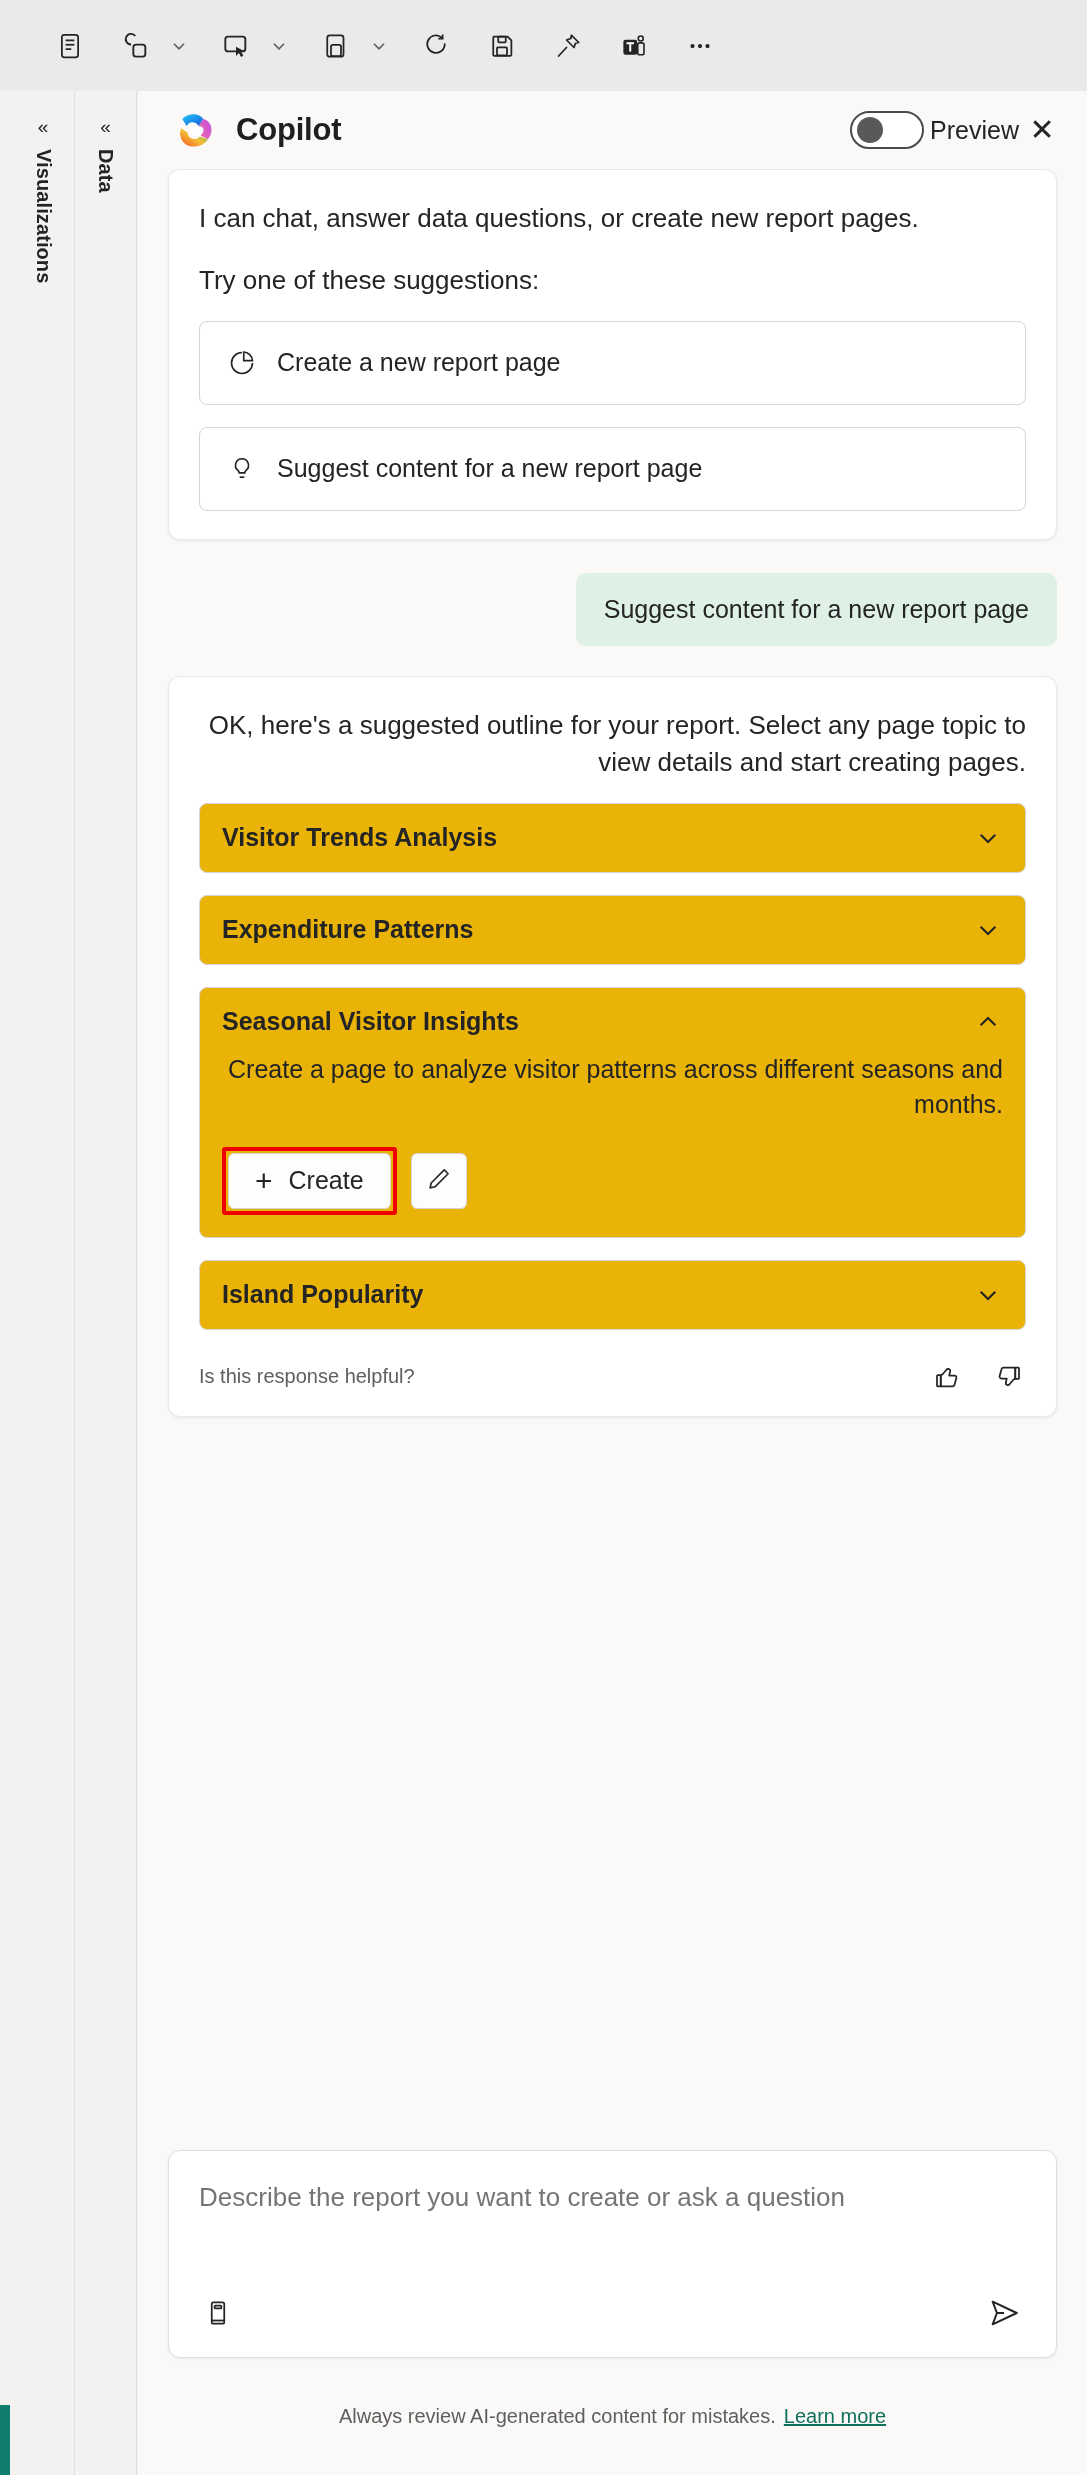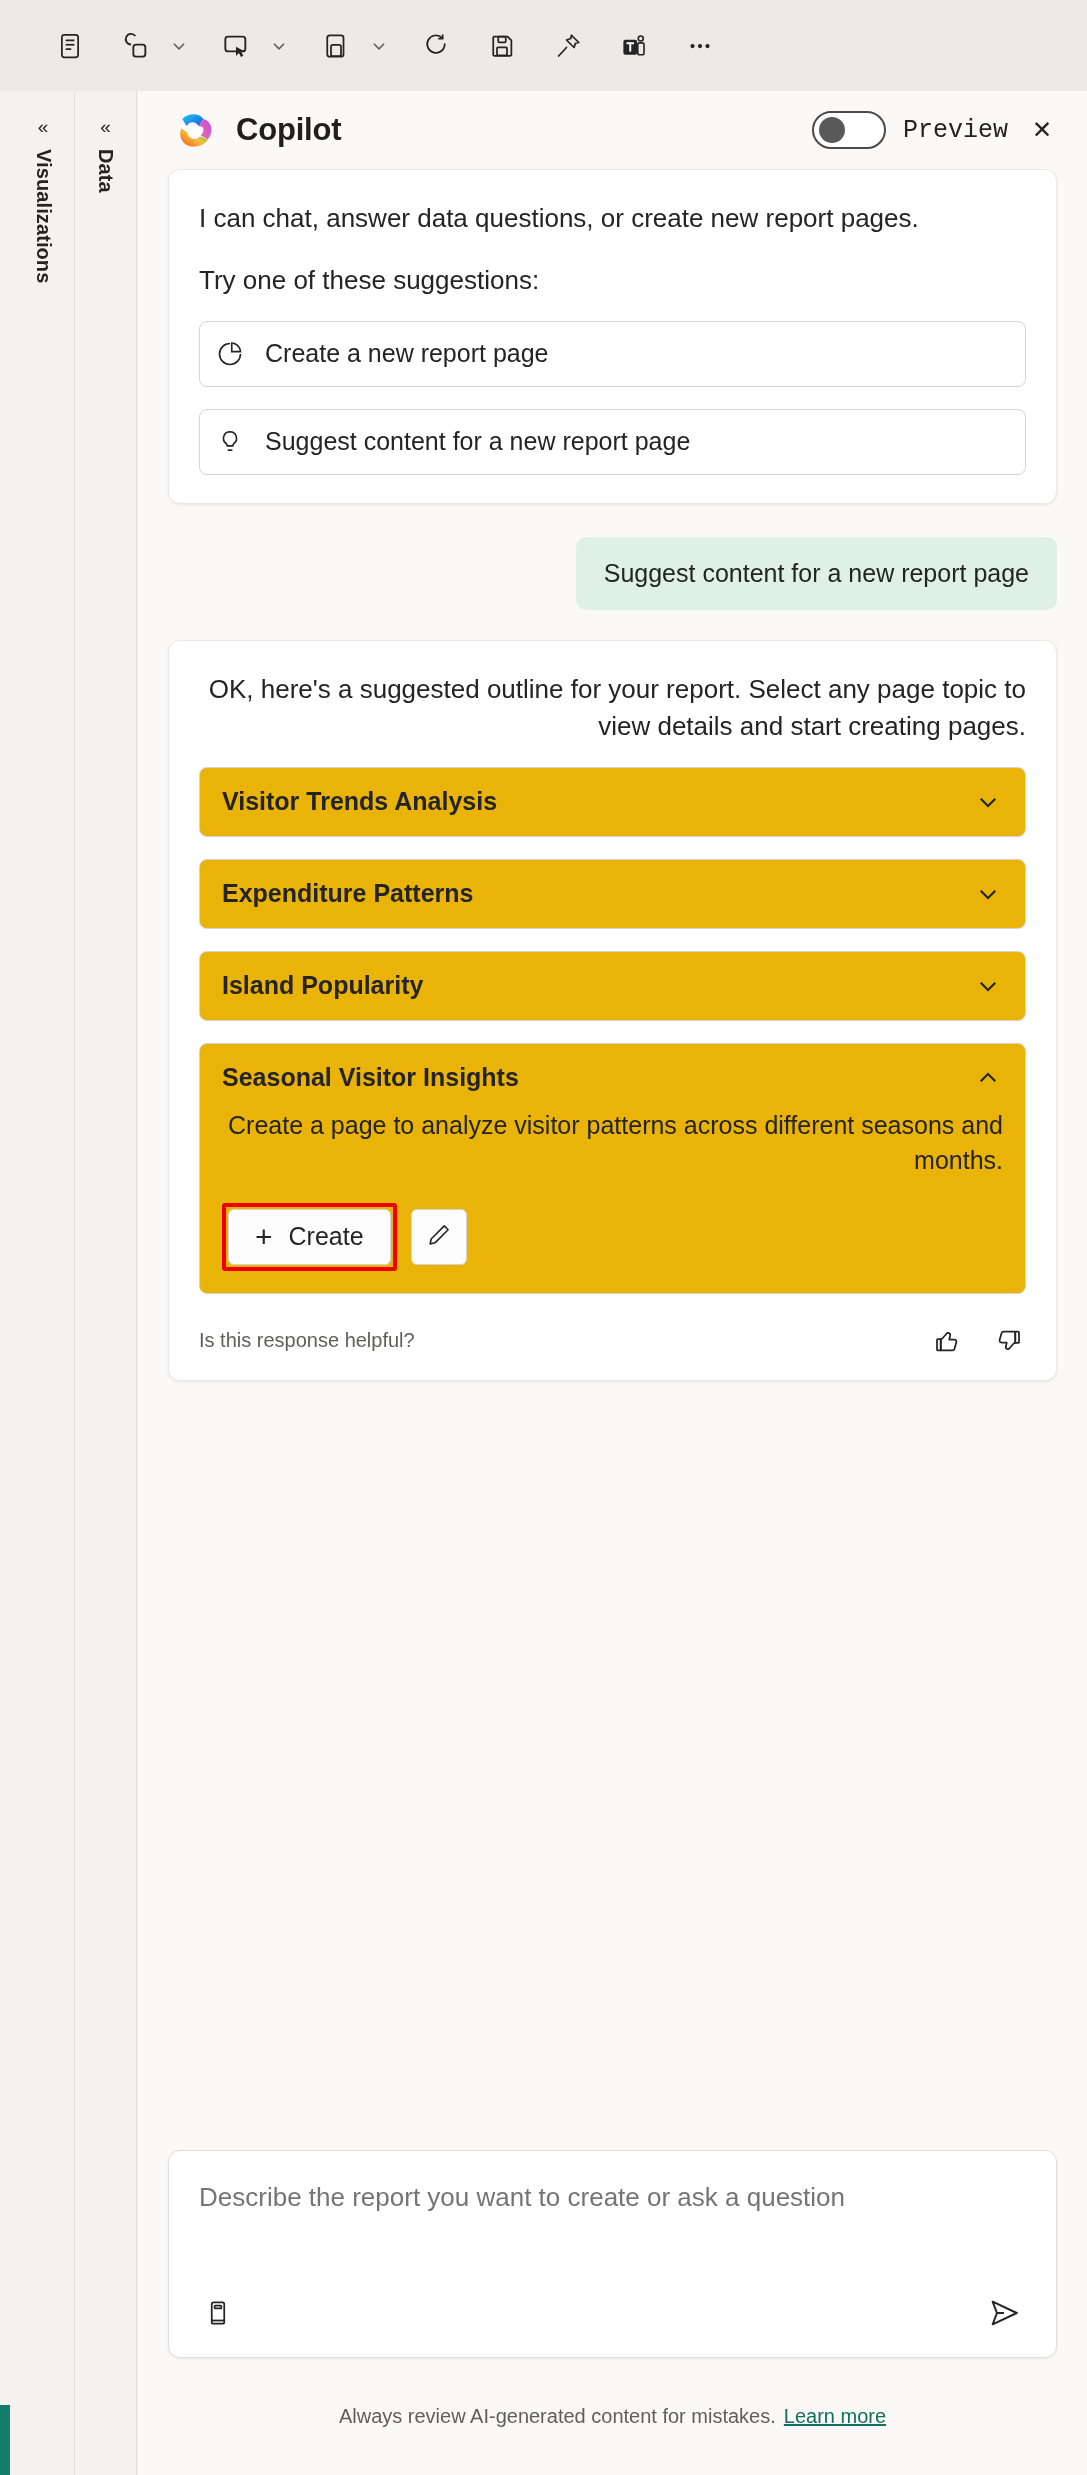--- a/index.html
+++ b/index.html
@@ -67,21 +67,21 @@
     height: 78px; flex: 0 0 78px;
     display: flex; align-items: center;
     padding: 0 28px 0 36px;
   }
   .cp-logo { width: 44px; height: 44px; flex: 0 0 44px; }
   .cp-title {
     font-size: 31px; font-weight: 600; color: #201f1e;
     margin-left: 18px; letter-spacing: -.2px;
   }
   .cp-header-right {
-    margin-left: auto; display: flex; align-items: center; gap: 17px; font-family: Liberation Mono, monospace;
+    margin-left: auto; display: flex; align-items: center; gap: 6px;
   }
   .toggle {
     width: 74px; height: 38px; border-radius: 19px;
     border: 2px solid #4a4a4a; background: #ffffff;
     display: flex; align-items: center; padding: 0 5px;
   }
   .toggle-knob {
     width: 26px; height: 26px; border-radius: 50%; background: #595959;
   }
   .preview-label { font-size: 25px; color: #242424; }
@@ -105,26 +105,26 @@
     padding: 30px 30px 28px 30px;
   }
 
   .intro-line {
     font-size: 26px; line-height: 1.42; color: #242424;
   }
   .intro-line + .intro-line { margin-top: 25px; }
 
   .sugg-btn {
     margin-top: 22px;
-    height: 66px;
+    height: 84px;
     border: 1px solid #d6d4d2;
     border-radius: 8px;
     background: #ffffff;
     display: flex; align-items: center;
-    padding-left: 15px;
+    padding-left: 27px;
     gap: 20px;
   }
   .sugg-icon { width: 30px; height: 30px; flex: 0 0 30px; display:flex; align-items:center; justify-content:center;}
   .sugg-label { font-size: 25px; color: #242424; }
 
   .user-row { display: flex; justify-content: flex-end; margin-top: 33px; }
   .user-bubble {
     background: #dff1e7;
     border-radius: 10px;
     padding: 22px 28px;
@@ -406,31 +406,20 @@
             <svg width="26" height="26" viewBox="0 0 16 16" fill="none" stroke="#242424" stroke-width="1.3">
                 <path d="M3.5 6L8 10.5 12.5 6"></path>
               </svg>
           </span>
         </div>
       </div>
 
       <div class="acc">
         <div class="acc-head">
           <span class="acc-title">Expenditure Patterns</span>
-          <span class="acc-chev">
-            <svg width="26" height="26" viewBox="0 0 16 16" fill="none" stroke="#242424" stroke-width="1.3">
-                <path d="M3.5 6L8 10.5 12.5 6"></path>
-              </svg>
-          </span>
-        </div>
-      </div>
-
-      <div class="acc">
-        <div class="acc-head">
-          <span class="acc-title">Island Popularity</span>
           <span class="acc-chev">
             <svg width="26" height="26" viewBox="0 0 16 16" fill="none" stroke="#242424" stroke-width="1.3">
                 <path d="M3.5 6L8 10.5 12.5 6"></path>
               </svg>
           </span>
         </div>
       </div>
 
       <div class="acc">
         <div class="acc-head">
@@ -454,20 +443,31 @@
               <span>
                 <svg width="28" height="28" viewBox="0 0 24 24" fill="none" stroke="#242424" stroke-width="1.4" stroke-linejoin="round">
                   <path d="M16.5 4.2l3.3 3.3L8.6 18.7l-4.2.9.9-4.2z"></path>
                 </svg>
               </span>
             </div>
           </div>
         </div>
       </div>
 
+      <div class="acc">
+        <div class="acc-head">
+          <span class="acc-title">Island Popularity</span>
+          <span class="acc-chev">
+            <svg width="26" height="26" viewBox="0 0 16 16" fill="none" stroke="#242424" stroke-width="1.3">
+                <path d="M3.5 6L8 10.5 12.5 6"></path>
+              </svg>
+          </span>
+        </div>
+      </div>
+
       <div class="feedback-row">
         <span class="feedback-text">Is this response helpful?</span>
         <span class="feedback-icons">
           <span class="fb-icon">
             <svg width="30" height="30" viewBox="0 0 24 24" fill="none" stroke="#242424" stroke-width="1.4" stroke-linejoin="round">
               <path d="M7 10.5v9h9.3c.8 0 1.5-.5 1.7-1.3l1.5-5.4c.3-1-.5-2-1.5-2h-4.2l.7-3.1c.2-1-.4-2-1.4-2.2-.6-.1-1.2.2-1.5.7L8.3 10z"></path>
               <rect x="4" y="10.5" width="3" height="9" rx=".6"></rect>
             </svg>
           </span>
           <span class="fb-icon">

